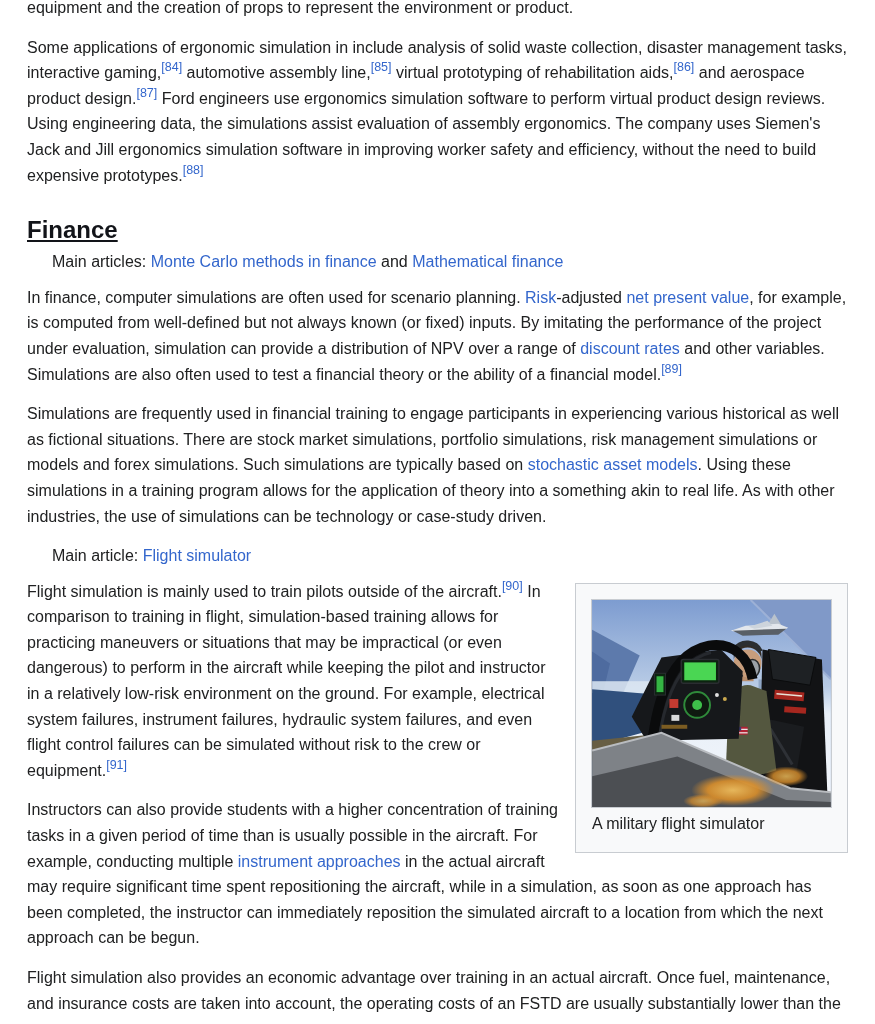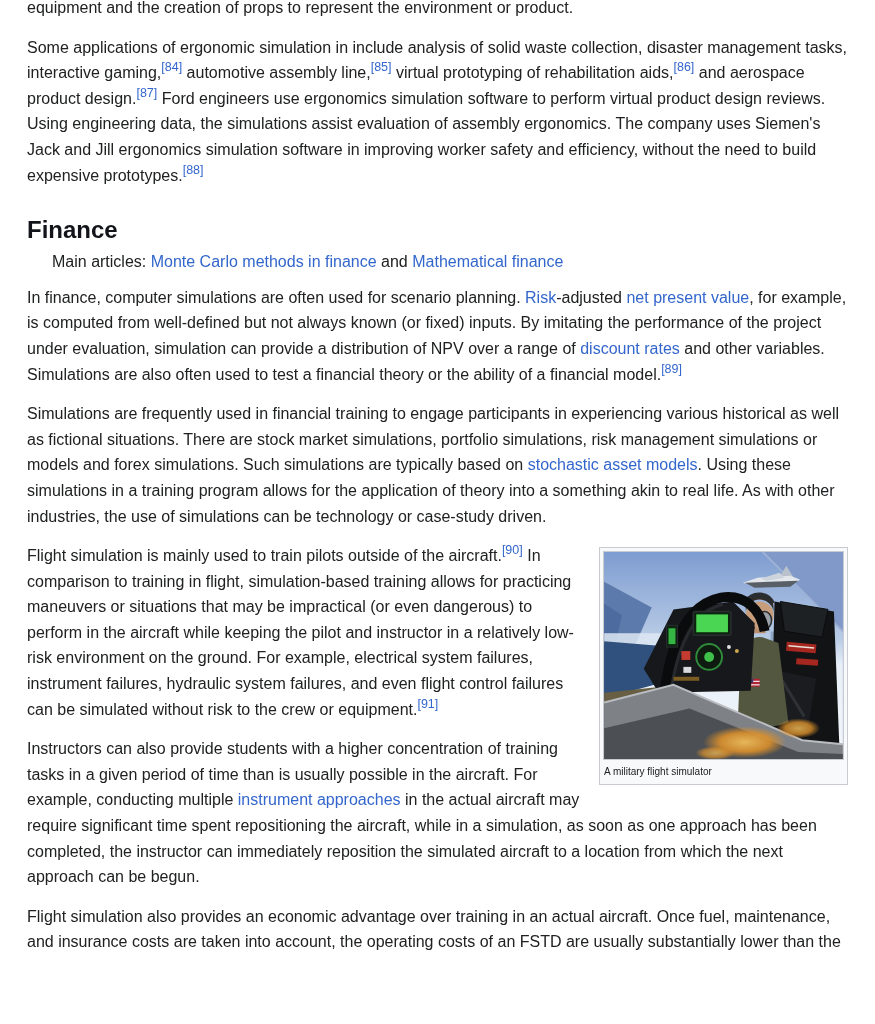--- a/index.html
+++ b/index.html
@@ -7,35 +7,35 @@
     width:875px;height:1024px;overflow:hidden;background:#ffffff;
     color:#202122;font-family:"Liberation Sans","DejaVu Sans",sans-serif;
     font-size:16px;line-height:1.6;
   }
   .page{padding:0 27px;}
   p{margin:0 0 14px 0;}
   p.first-partial{margin-top:-5px;}
   p.last-extra{margin-top:4px;}
   h2{
     font-size:24px;line-height:30px;font-weight:bold;color:#121419;
-    margin:27px 0 4px 0;padding:0;
+    margin:27px 0 4px 0;padding:0;text-decoration:underline;
   }
   .hatnote{
     padding-left:25px;margin:0 0 10px 0;
   }
   a{color:#3366cc;text-decoration:none;cursor:pointer;}
   sup.ref{
     font-size:12.5px;line-height:1;vertical-align:baseline;
     position:relative;top:-0.55em;white-space:nowrap;
   }
   figure.thumb{
     float:right;clear:right;
-    width:241px;margin:4px 0 14px 15px;padding:3px;
+    width:241px;margin:4px 0 14px 15px;padding:15px;
     border:1px solid #c8ccd1;background:#f8f9fa;
-    font-size:10px;line-height:1.4;
+    font-size:16px;line-height:1.4;
   }
   figure.thumb .thumbimage{
     display:block;width:241px;height:209px;border:1px solid #c8ccd1;
     box-sizing:border-box;background:#9db4d8;cursor:pointer;
   }
   figcaption{padding:5px 1px 2px 1px;color:#202122;}
 </style>
 </head>
 <body>
 
@@ -47,20 +47,21 @@
 
   <h2>Finance</h2>
 
   <div class="hatnote"><span>Main articles: </span><a>Monte Carlo methods in finance</a><span> and </span><a>Mathematical finance</a></div>
 
   <p><span>In finance, computer simulations are often used for scenario planning. </span><a>Risk</a><span>-adjusted </span><a>net present value</a><span>, for example, is computed from well-defined but not always known (or fixed) inputs. By imitating the performance of the project under evaluation, simulation can provide a distribution of NPV over a range of </span><a>discount rates</a><span> and other variables. Simulations are also often used to test a financial theory or the ability of a financial model.</span><sup class="ref"><a>[89]</a></sup></p>
 
   <p><span>Simulations are frequently used in financial training to engage participants in experiencing various historical as well as fictional situations. There are stock market simulations, portfolio simulations, risk management simulations or models and forex simulations. Such simulations are typically based on </span><a>stochastic asset models</a><span>. Using these simulations in a training program allows for the application of theory into a something akin to real life. As with other industries, the use of simulations can be technology or case-study driven.</span></p>
 
 
+  <div class="hatnote"><span>Main article: </span><a>Flight simulator</a></div>
 
   <figure class="thumb">
     <svg class="thumbimage" viewBox="0 0 241 209" role="img" xmlns="http://www.w3.org/2000/svg" aria-label="A military flight simulator">
       <defs>
         <linearGradient id="sky" x1="0" y1="0" x2="0" y2="1">
           <stop offset="0" stop-color="#7d9cd0"></stop>
           <stop offset="0.42" stop-color="#b9cce6"></stop>
           <stop offset="0.55" stop-color="#e9f0f8"></stop>
           <stop offset="1" stop-color="#f2f5fa"></stop>
         </linearGradient>

